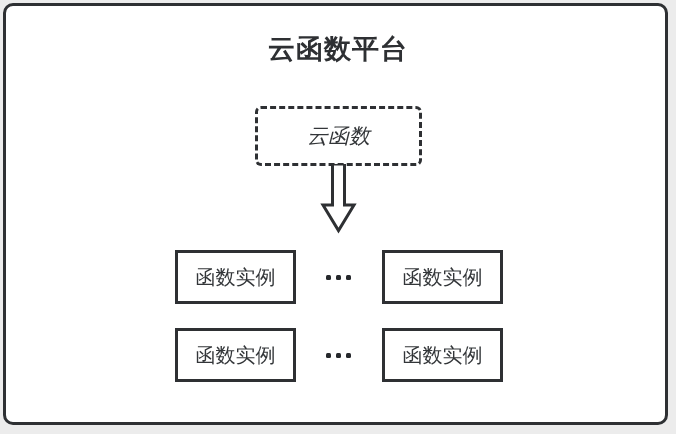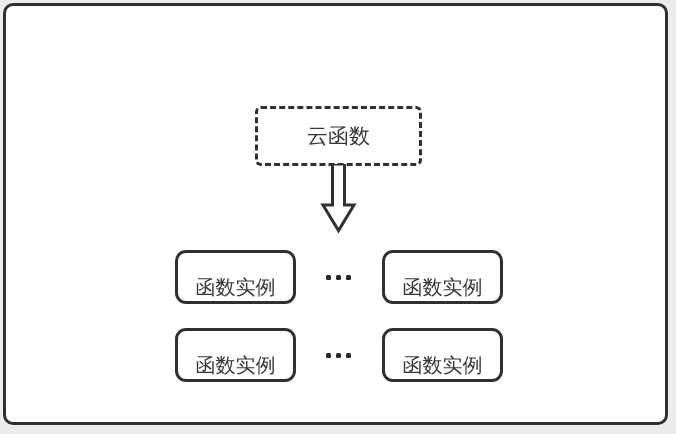--- a/index.html
+++ b/index.html
@@ -45,38 +45,39 @@
     height: 60px;
     box-sizing: border-box;
     border: 3px dashed #2e3033;
     border-radius: 6px;
     background: #ffffff;
     display: flex;
     align-items: center;
     justify-content: center;
     font-size: 21px;
     color: #333639;
+    font-style: italic;
   }
   .down-arrow {
     position: absolute;
     left: 320px;
     top: 164px;
     width: 37px;
     height: 70px;
   }
   .instance-box {
     position: absolute;
     width: 121px;
     height: 54px;
     box-sizing: border-box;
     border: 3px solid #2e3033;
-    border-radius: 11px;
+    border-radius: 0;
     background: #ffffff;
     display: flex;
-    align-items: flex-end;
+    align-items: center;
     justify-content: center;
     font-size: 20px;
     color: #333639;
   }
   .box-r1-left  { left: 175px; top: 250px; }
   .box-r1-right { left: 382px; top: 250px; }
   .box-r2-left  { left: 175px; top: 328px; }
   .box-r2-right { left: 382px; top: 328px; }
   .dots {
     position: absolute;
@@ -103,20 +104,21 @@
     color: #c4c4c4;
     letter-spacing: 1px;
   }
 </style>
 </head>
 <body>
 
 <div class="stage">
   <div class="frame"></div>
 
+  <div class="title">云函数平台</div>
 
   <div class="dashed-box">
     <span>云函数</span>
   </div>
 
   <svg class="down-arrow" viewBox="0 0 37 70" xmlns="http://www.w3.org/2000/svg">
     <polygon points="12.5,0 24.5,0 24.5,41 34,41 18.5,66.5 3,41 12.5,41" fill="#ffffff" stroke="#2e3033" stroke-width="3" stroke-linejoin="miter"></polygon>
   </svg>
 
   <div class="instance-box box-r1-left">

